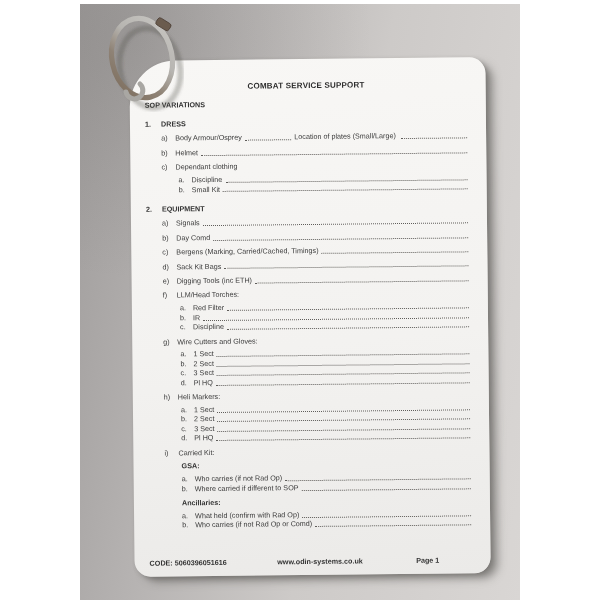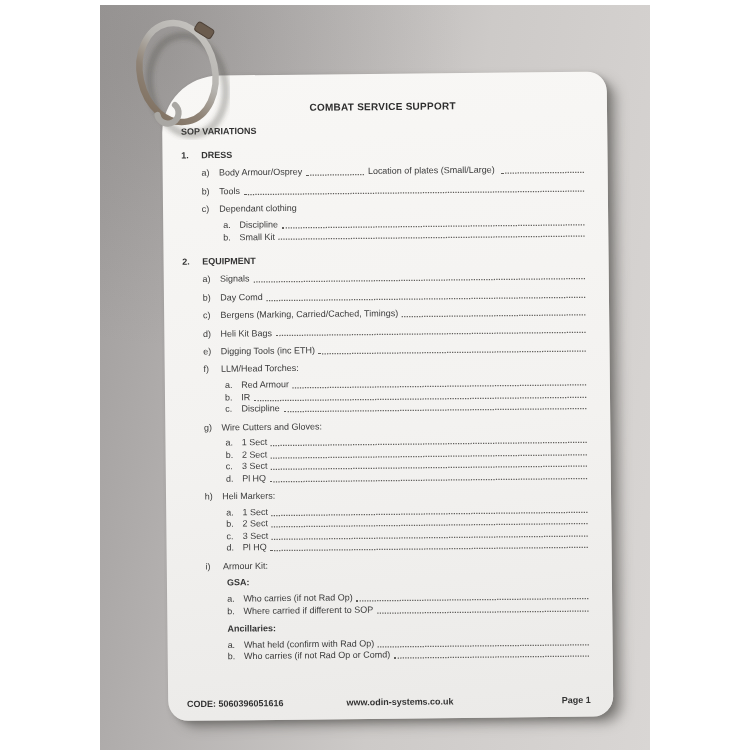--- a/index.html
+++ b/index.html
@@ -46,21 +46,21 @@
   .leader.short{flex:0.7;}
   .mid{margin:0 2px;white-space:nowrap;}
   .txt{white-space:nowrap;}
   .footer{
     position:absolute;left:15px;right:18px;bottom:9px;
     display:flex;align-items:baseline;
     font-size:7.2px;font-weight:700;color:#333;
   }
   .footer .code{flex:1.2;text-align:left;}
   .footer .url{flex:1.4;text-align:center;}
-  .footer .page{flex:1;text-align:right;}
+  .footer .page{flex:1;text-align:center;}
   .ring{position:absolute;left:20px;top:4px;width:84px;height:104px;z-index:5;}
 </style>
 </head>
 <body>
 
 <div class="photo">
 
   <div class="card">
     <div class="title">COMBAT SERVICE SUPPORT</div>
     <div class="subtitle">SOP VARIATIONS</div>
@@ -71,21 +71,21 @@
         </div>
         <div class="row item">
           <span class="lab">a)</span>
           <span class="txt">Body Armour/Osprey</span>
           <span class="leader short"></span>
           <span class="mid txt">Location of plates (Small/Large)</span>
           <span class="leader"></span>
         </div>
         <div class="row item">
           <span class="lab">b)</span>
-          <span class="txt">Tools</span>
+          <span class="txt">Helmet</span>
           <span class="leader"></span>
         </div>
         <div class="row item">
           <span class="lab">c)</span>
           <span class="txt">Dependant clothing</span>
         </div>
         <div class="row sub first">
           <span class="lab">a.</span>
           <span class="txt">Discipline</span>
           <span class="leader"></span>
@@ -109,35 +109,35 @@
           <span class="txt">Day Comd</span>
           <span class="leader"></span>
         </div>
         <div class="row item">
           <span class="lab">c)</span>
           <span class="txt">Bergens (Marking, Carried/Cached, Timings)</span>
           <span class="leader"></span>
         </div>
         <div class="row item">
           <span class="lab">d)</span>
-          <span class="txt">Heli Kit Bags</span>
+          <span class="txt">Sack Kit Bags</span>
           <span class="leader"></span>
         </div>
         <div class="row item">
           <span class="lab">e)</span>
           <span class="txt">Digging Tools (inc ETH)</span>
           <span class="leader"></span>
         </div>
         <div class="row item">
           <span class="lab">f)</span>
           <span class="txt">LLM/Head Torches:</span>
         </div>
         <div class="row sub first">
           <span class="lab">a.</span>
-          <span class="txt">Red Armour</span>
+          <span class="txt">Red Filter</span>
           <span class="leader"></span>
         </div>
         <div class="row sub">
           <span class="lab">b.</span>
           <span class="txt">IR</span>
           <span class="leader"></span>
         </div>
         <div class="row sub">
           <span class="lab">c.</span>
           <span class="txt">Discipline</span>
@@ -186,21 +186,21 @@
           <span class="txt">3 Sect</span>
           <span class="leader"></span>
         </div>
         <div class="row sub">
           <span class="lab">d.</span>
           <span class="txt">Pl HQ</span>
           <span class="leader"></span>
         </div>
         <div class="row item">
           <span class="lab">i)</span>
-          <span class="txt">Armour Kit:</span>
+          <span class="txt">Carried Kit:</span>
         </div>
         <div class="row subhead">
           <span class="txt">GSA:</span>
         </div>
         <div class="row sub first">
           <span class="lab">a.</span>
           <span class="txt">Who carries (if not Rad Op)</span>
           <span class="leader"></span>
         </div>
         <div class="row sub">

